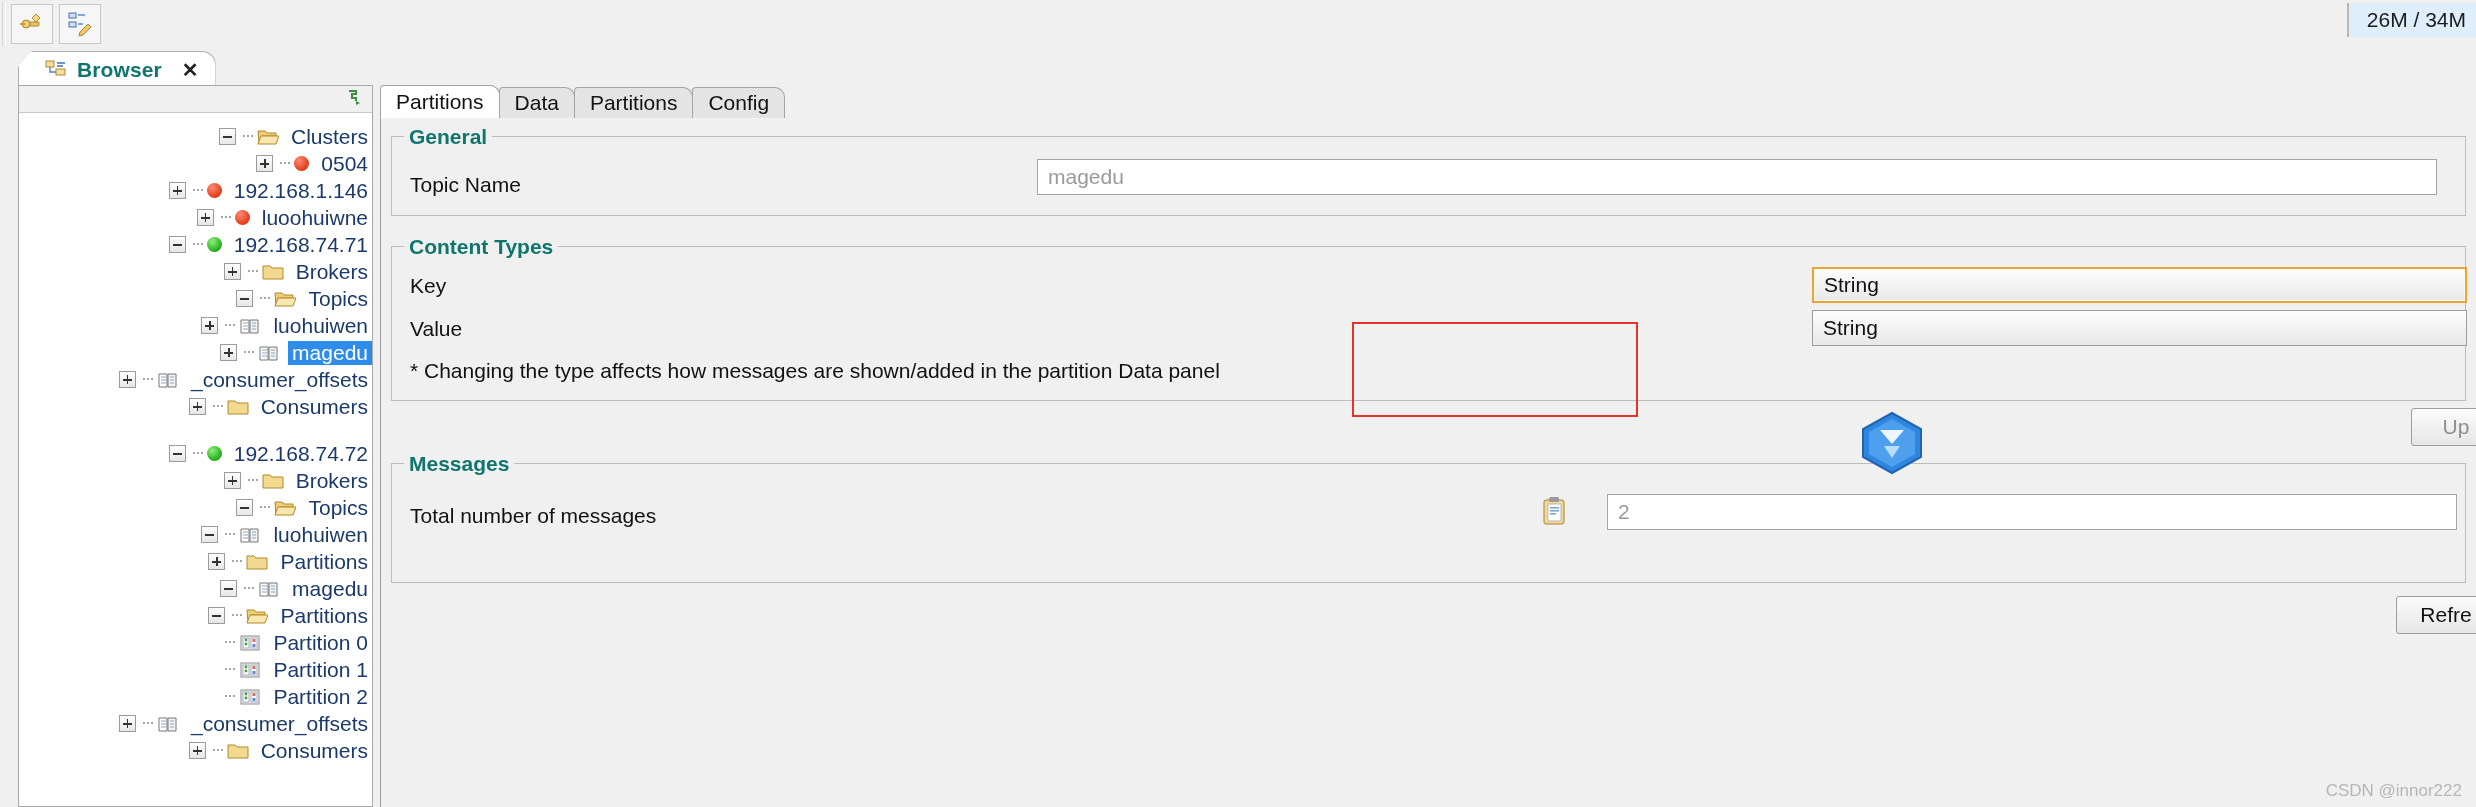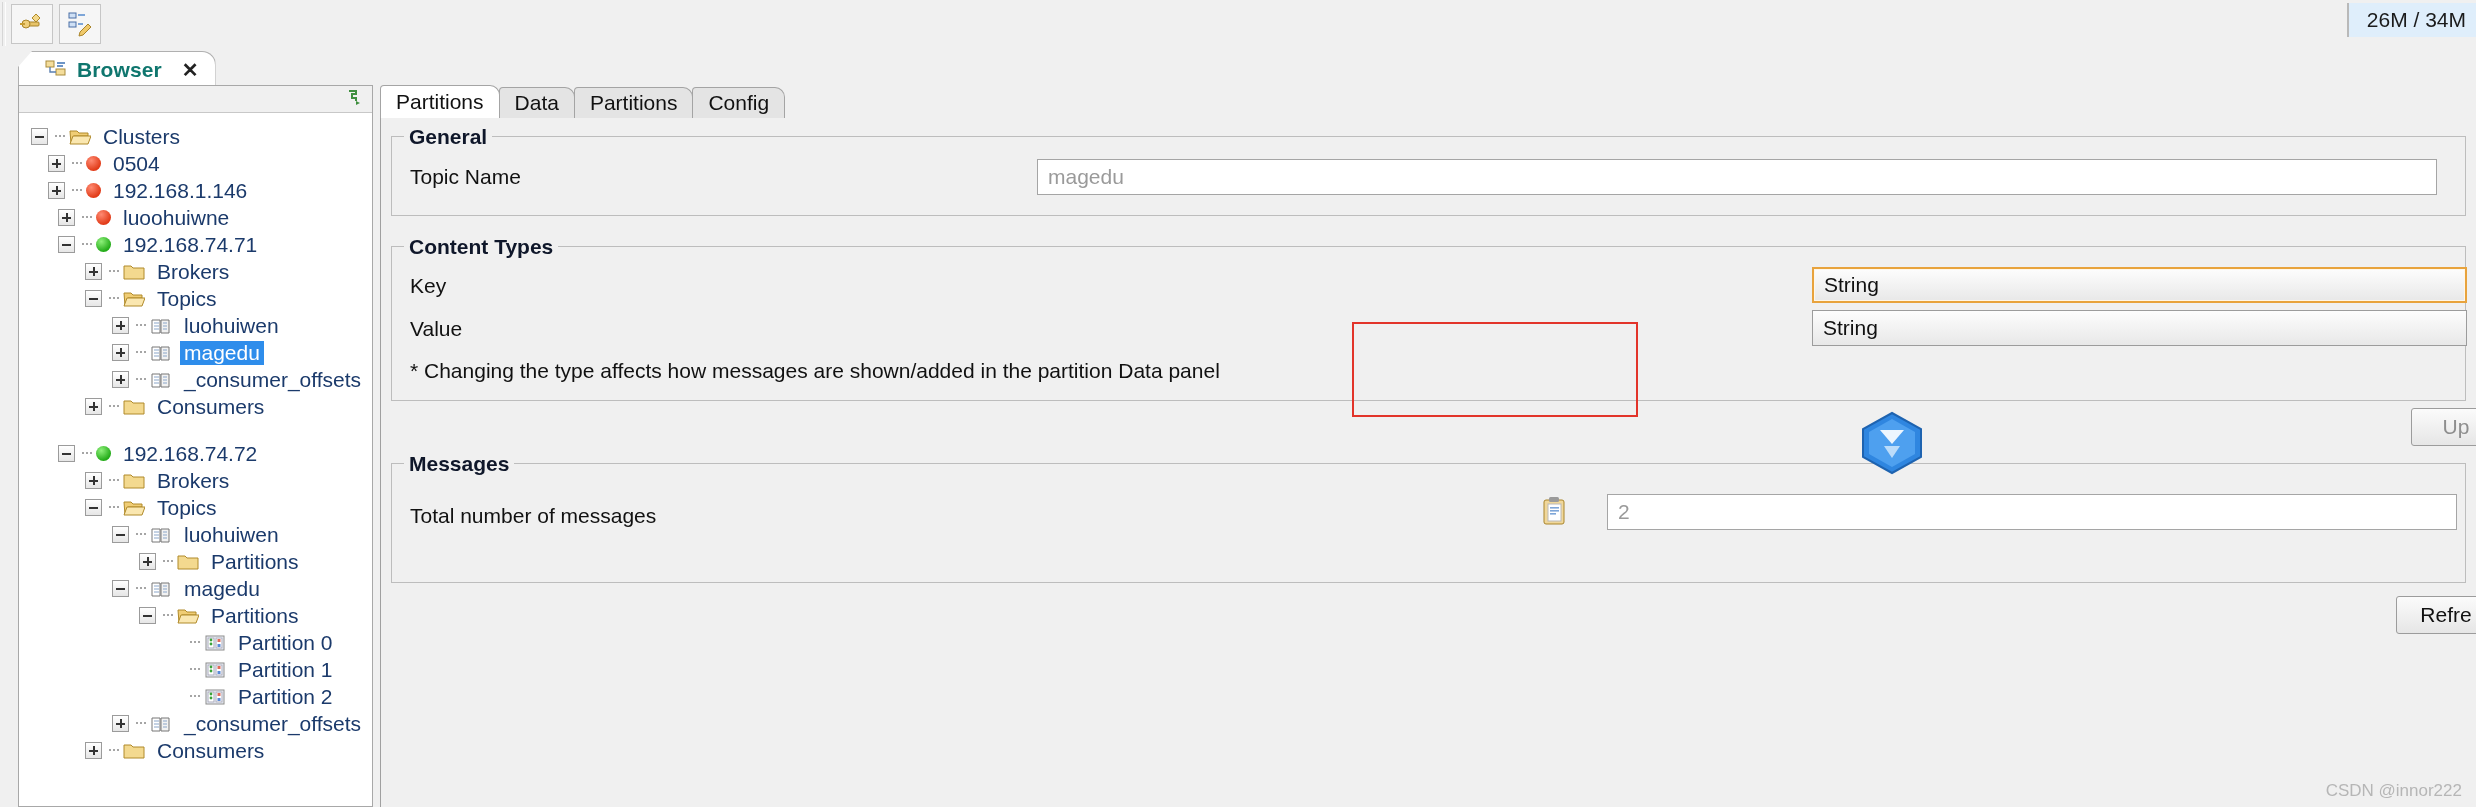--- a/index.html
+++ b/index.html
@@ -113,20 +113,21 @@
   }
   .tree-body {
     padding: 10px 0 0 0;
   }
   .tnode {
     display: flex; align-items: center;
     height: 27px;
     white-space: nowrap;
     font-size: 21px;
     cursor: default;
+    justify-content: flex-end;
   }
   .tnode .lbl {
     color: #1b3a6b;
     padding: 0 4px;
   }
   .tnode.sel .lbl {
     background: #2e8deb;
     color: #ffffff;
   }
   .expander {
@@ -209,21 +210,21 @@
   .group {
     position: absolute;
     border: 1px solid #bdbdbd;
     box-sizing: border-box;
   }
   .group > .glegend {
     position: absolute; left: 12px; top: -12px;
     background: #f0f0f0;
     padding: 0 5px;
     font-weight: bold; font-size: 21px;
-    color: #0f172a;
+    color: #0f766e;
   }
   .frow-label {
     position: absolute;
     font-size: 21px; color: #111;
     white-space: nowrap;
   }
   .tfield {
     position: absolute;
     background: #ffffff;
     border: 1px solid #a5a5a5;
@@ -625,21 +626,21 @@
           </div>
           <div class="etab">
             <span>Config</span>
           </div>
         </div>
 
       <div class="epanel">
 
         <div class="group" style="left:10px; top:18px; width:2075px; height:80px;">
           <div class="glegend">General</div>
-          <div class="frow-label" style="left:18px; top:28px;">Topic Name</div>
+          <div class="frow-label" style="left:18px; top:36px;">Topic Name</div>
           <div class="tfield" style="left:645px; top:22px; width:1400px; height:36px;">
             <span>magedu</span>
           </div>
         </div>
 
         <div class="group" style="left:10px; top:128px; width:2075px; height:155px;">
           <div class="glegend">Content Types</div>
 
           <div class="frow-label" style="left:18px; top:27px;">Key</div>
           <div class="combo focused" style="left:1420px; top:20px; width:1400px; max-width:655px;">

